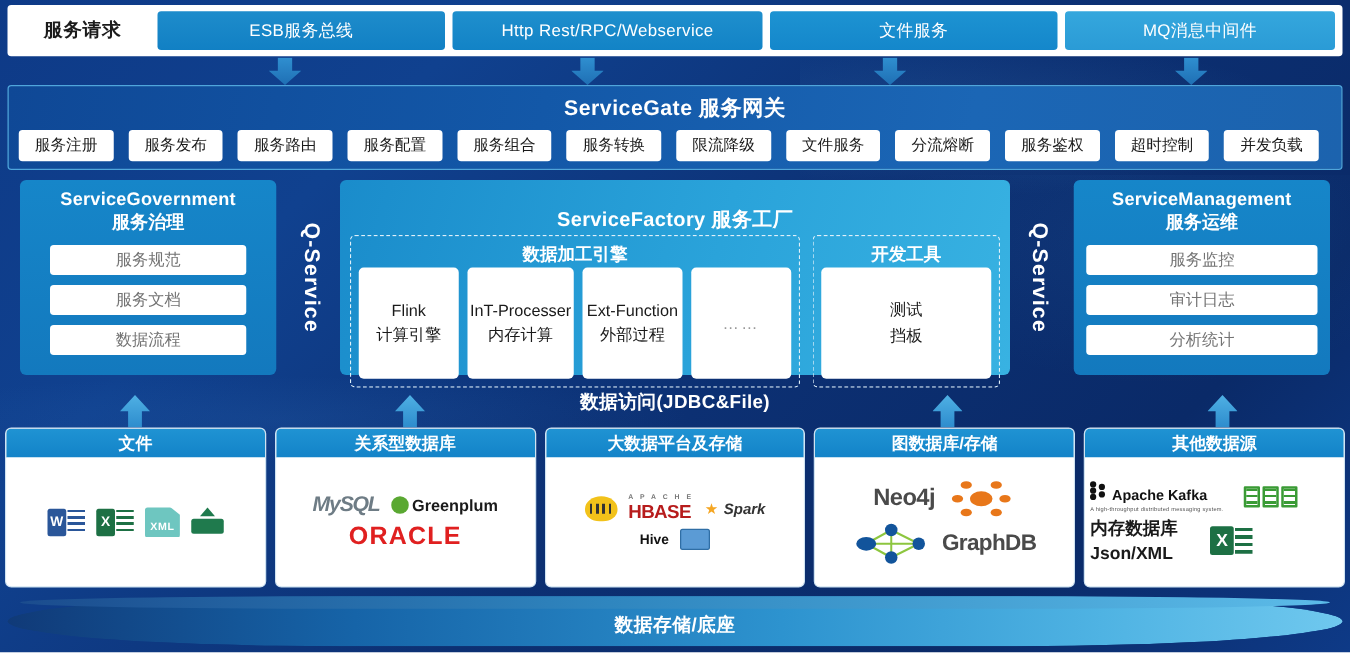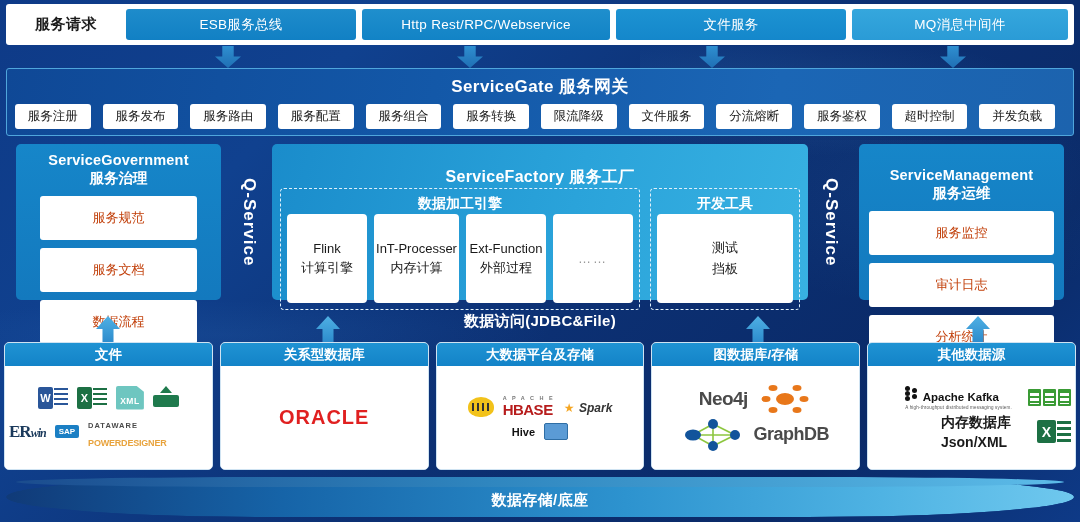--- a/index.html
+++ b/index.html
@@ -77,29 +77,29 @@
   .mid { position: absolute; left: 6px; top: 142px; width: 1068px; height: 166px; }
 
   .col-gov {
     position: absolute; left: 10px; top: 2px; width: 205px; height: 156px;
     background: linear-gradient(180deg,#1686c9 0%, #1379be 100%);
     border-radius: 5px; padding: 7px 24px;
   }
   .col-mgmt {
     position: absolute; right: 10px; top: 2px; width: 205px; height: 156px;
     background: linear-gradient(180deg,#1686c9 0%, #1379be 100%);
-    border-radius: 5px; padding: 22px 10px;
+    border-radius: 5px; padding: 7px 10px;
   }
   .side-title { text-align: center; color: #fff; font-weight: bold; }
   .side-title .en { display: block; font-size: 14.5px; line-height: 18px; letter-spacing: .2px; }
   .side-title .cn { display: block; font-size: 14.5px; line-height: 19px; }
   .side-item {
-    height: 44px; margin-top: 8px; background: #fff; border-radius: 3px;
+    height: 24px; margin-top: 8px; background: #fff; border-radius: 3px;
     display: flex; align-items: center; justify-content: center;
-    color: #c2410c; font-size: 13px; text-align: center;
+    color: #737373; font-size: 13px; text-align: center;
   }
 
   .qservice {
     position: absolute; top: 2px; width: 38px; height: 156px;
     display: flex; align-items: center; justify-content: center;
     color: #ffffff; font-size: 17px; font-weight: bold; letter-spacing: 1px;
     writing-mode: vertical-rl;
   }
   .q-left  { left: 224px; }
   .q-right { right: 224px; }
@@ -382,34 +382,30 @@
           <span class="fileicon">
             <span class="fi-box x-green">X</span>
             <span class="fi-lines x-lines"></span>
           </span>
           <span class="xmlicon">XML</span>
           <span class="dbicon">
             <span class="top"></span>
             <span class="bot"></span>
           </span>
         </div>
-        <div class="logo-row">
-          <span class="erwin"><span>ER</span><i>win</i></span>
-          <span class="sapbox">SAP</span>
-          <span>
-            <span class="dataware">DATAWARE</span>
-            <span class="pwd">POWERDESIGNER</span>
-          </span>
-        </div>
       </div>
     </div>
 
     <div class="src">
       <div class="src-head">关系型数据库</div>
       <div class="src-body">
+        <div class="logo-row">
+          <span class="mysql"><span>MySQL</span></span>
+          <span class="gplum"><i class="gdot"></i><span>Greenplum</span></span>
+        </div>
         <div class="logo-row">
           <span class="oracle">ORACLE</span>
         </div>
       </div>
     </div>
 
     <div class="src">
       <div class="src-head">大数据平台及存储</div>
       <div class="src-body">
         <div class="logo-row">
@@ -460,21 +456,21 @@
             <circle cx="30" cy="28" r="5" fill="#12549b"></circle>
             <circle cx="52" cy="17" r="5" fill="#12549b"></circle>
           </svg>
           <span class="graphdb">GraphDB</span>
         </div>
       </div>
     </div>
 
     <div class="src">
       <div class="src-head">其他数据源</div>
-      <div class="src-body" style="align-items:flex-end; ">
+      <div class="src-body" style="align-items:flex-start; ">
         <div class="logo-row" style="gap:16px;">
           <span>
             <span class="kdots">
               <i style="left:0;top:0"></i><i style="left:0;top:5px"></i><i style="left:0;top:10px"></i>
               <i style="left:7px;top:2px"></i><i style="left:7px;top:8px"></i>
             </span>
             <span class="kafka">Apache Kafka</span>
             <span class="kafkasub">A high-throughput distributed messaging system.</span>
           </span>
           <span class="greengrid">

